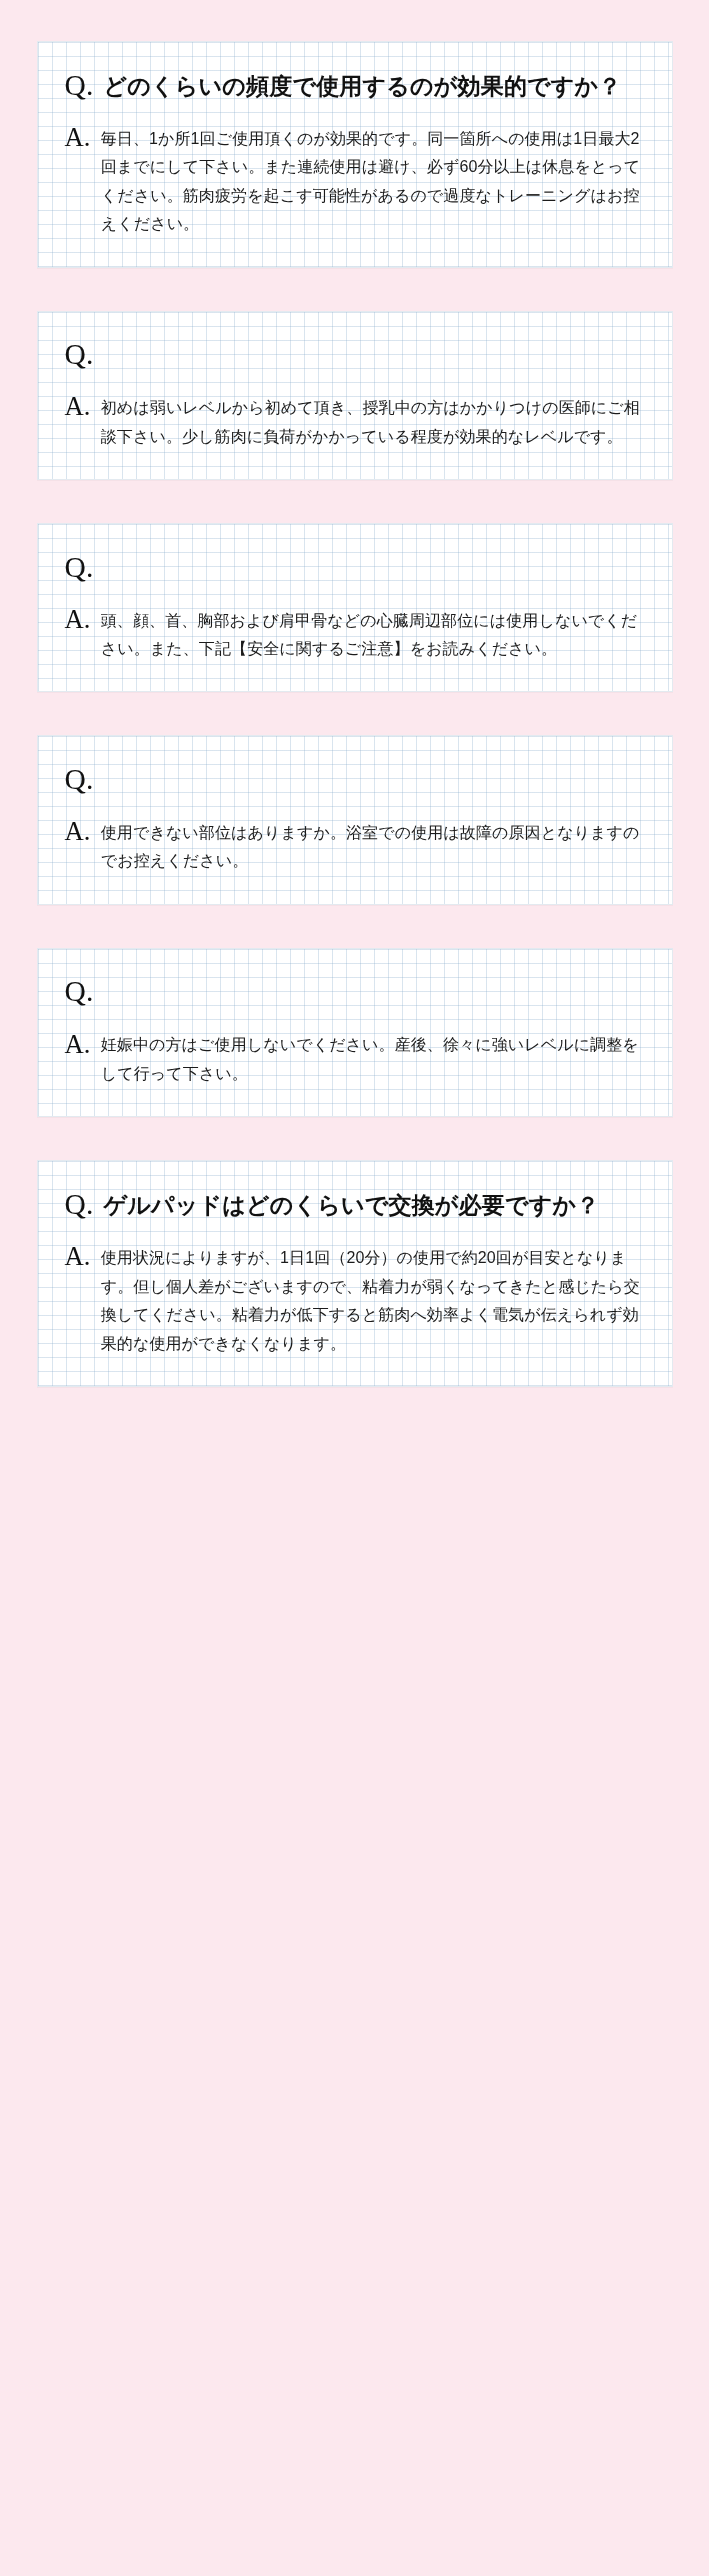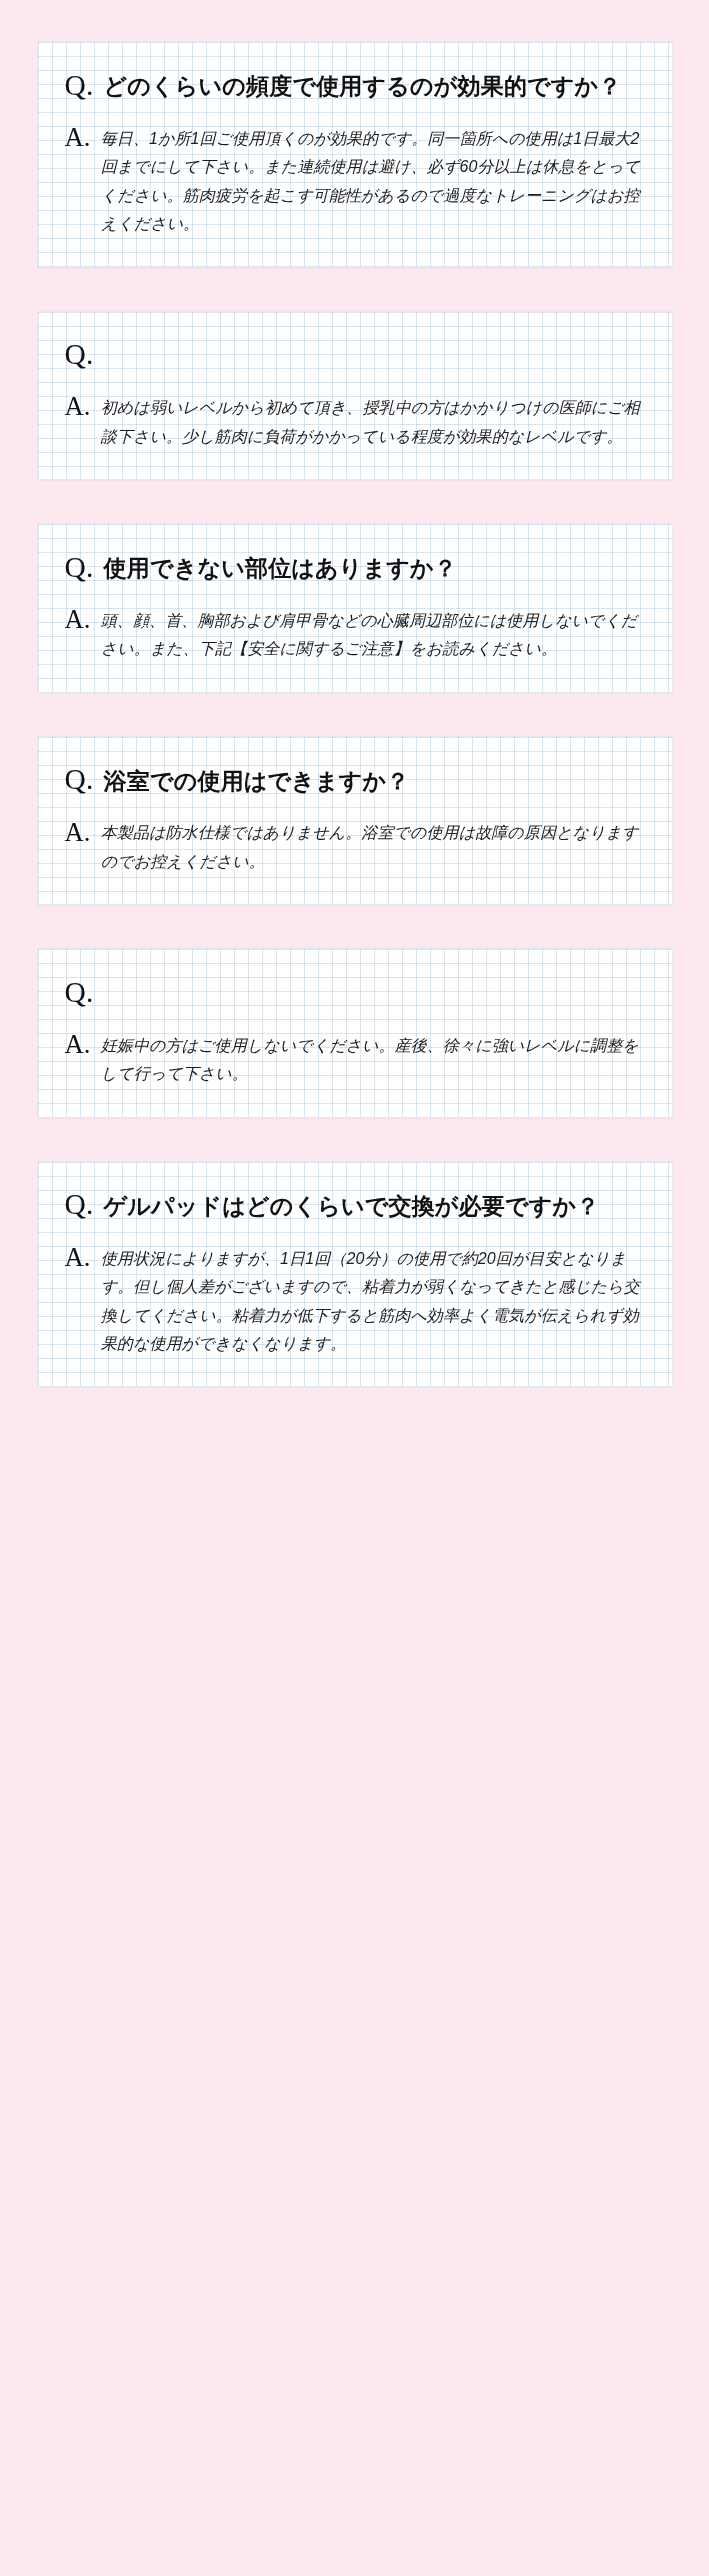--- a/index.html
+++ b/index.html
@@ -73,21 +73,20 @@
     flex: 0 0 auto;
     padding-top: 1.5px;
   }
   .a-text {
     font-family: "Liberation Sans", sans-serif;
     font-size: 16px;
     line-height: 1.78;
     color: #1b1b1b;
     letter-spacing: 0.1px;
     padding-top: 4.4px;
-    font-style: italic;
   }
 </style>
 </head>
 <body>
 
 <div class="page">
   <div class="faq-list">
 
     <div class="faq-card">
       <div class="q-row">
@@ -106,36 +105,34 @@
       </div>
       <div class="a-row">
         <div class="a-mark">A.</div>
         <div class="a-text">初めは弱いレベルから初めて頂き、授乳中の方はかかりつけの医師にご相談下さい。少し筋肉に負荷がかかっている程度が効果的なレベルです。</div>
       </div>
     </div>
 
     <div class="faq-card">
       <div class="q-row">
         <div class="q-mark">Q.</div>
-        <div class="q-text">使用できない部位はありますか？</div>
       </div>
       <div class="a-row">
         <div class="a-mark">A.</div>
         <div class="a-text">頭、顔、首、胸部および肩甲骨などの心臓周辺部位には使用しないでください。また、下記【安全に関するご注意】をお読みください。</div>
       </div>
     </div>
 
     <div class="faq-card">
       <div class="q-row">
         <div class="q-mark">Q.</div>
-        <div class="q-text">浴室での使用はできますか？</div>
       </div>
       <div class="a-row">
         <div class="a-mark">A.</div>
-        <div class="a-text">本製品は防水仕様ではありません。浴室での使用は故障の原因となりますのでお控えください。</div>
+        <div class="a-text">使用できない部位はありますか。浴室での使用は故障の原因となりますのでお控えください。</div>
       </div>
     </div>
 
     <div class="faq-card">
       <div class="q-row">
         <div class="q-mark">Q.</div>
       </div>
       <div class="a-row">
         <div class="a-mark">A.</div>
         <div class="a-text">妊娠中の方はご使用しないでください。産後、徐々に強いレベルに調整をして行って下さい。</div>

